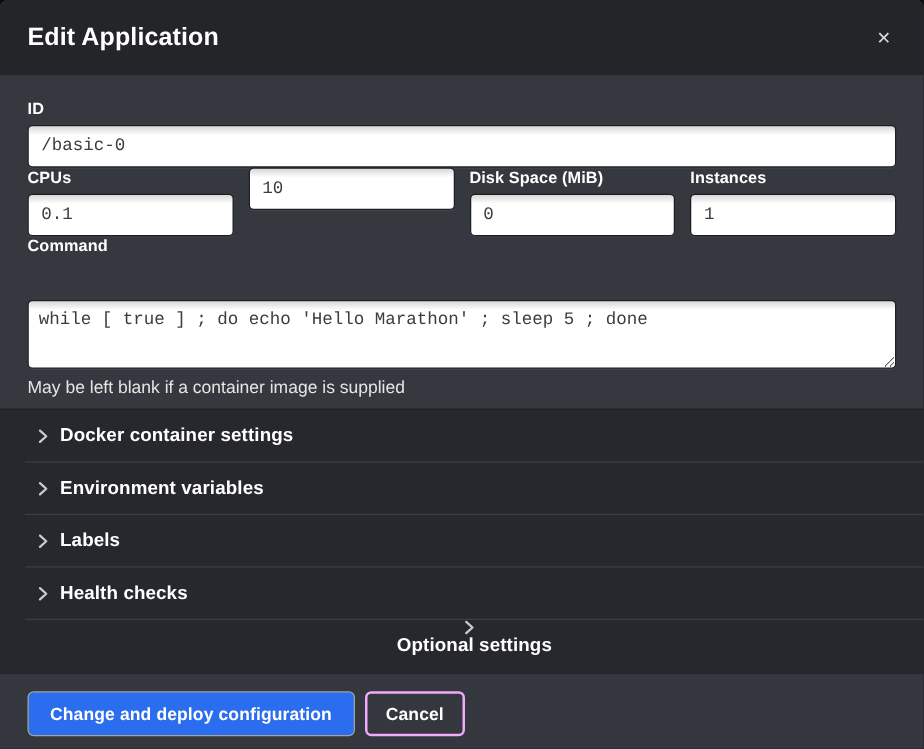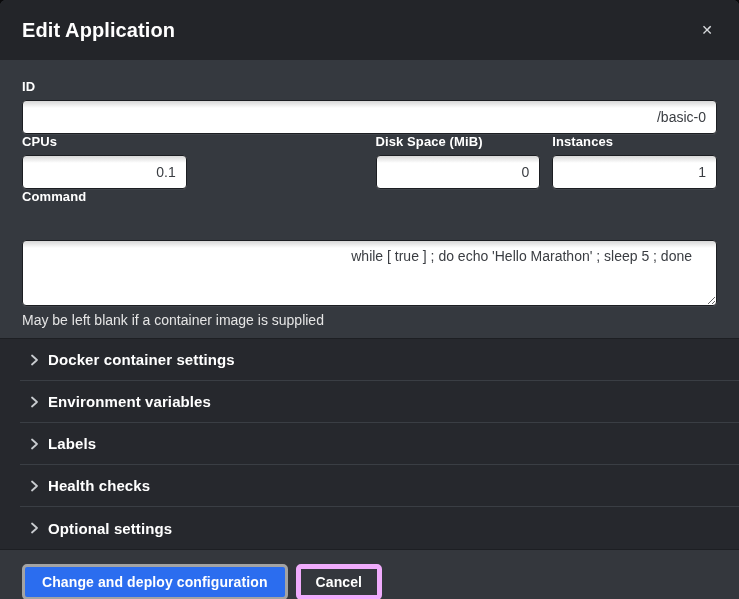--- a/index.html
+++ b/index.html
@@ -60,27 +60,26 @@
     letter-spacing: 0.1px;
   }
   .text-input, .text-area {
     width: 100%;
     border: 1px solid #1c1e22;
     border-radius: 4px;
     background-color: #ffffff;
     background-image: linear-gradient(#d7d7d7, #ffffff 7px);
     color: #3a3d42;
     font-size: 14px;
-    font-family: Liberation Sans, sans-serif;
+    font-family: Liberation Mono, monospace;
     outline: none;
     box-shadow: 0 1px 0 rgba(255,255,255,0.06);
-    text-align: right;
   }
   .text-input { height: 34px; padding: 0 10px; }
-  .text-area  { height: 66px; padding: 7px 24px; resize: both; display: block; margin-top: 36px; }
+  .text-area  { height: 55px; padding: 7px 8px; resize: both; display: block; margin-top: 36px; }
   .field { }
   .field-row {
     display: grid;
     grid-template-columns: repeat(4, 1fr);
     gap: 12px;
     margin-bottom: 0;
   }
   .help-text {
     color: #e5e5e5;
     font-size: 14px;
@@ -94,21 +93,21 @@
   }
   .section-row {
     height: 42px;
     display: flex;
     align-items: center;
     padding: 0 10px;
     border-bottom: 1px solid #3a3e44;
     cursor: pointer;
     margin-left: 20px;
   }
-  .section-row:last-child { border-bottom: none; }
+  .section-row:last-child { border-bottom: none; flex-direction: column; }
   .chevron {
     width: 9px;
     height: 12px;
     margin-right: 9px;
     flex: 0 0 auto;
     display: inline-flex;
     align-items: center;
   }
   .chevron svg { display: block; }
   .section-label {
@@ -131,27 +130,27 @@
     height: 36px;
     border-radius: 5px;
     font-size: 14px;
     font-weight: 600;
     font-family: "Liberation Sans", sans-serif;
     cursor: pointer;
     letter-spacing: 0.1px;
   }
   .btn-primary {
     background: #2b6def;
-    border: 3px solid #a3a3a3;
+    border: 1px solid #a3a3a3;
     color: #ffffff;
     padding: 0 17px;
   }
   .btn-cancel {
     background: transparent;
-    border: 5px solid #f0abfc;
+    border: 2px solid #f0abfc;
     color: #ffffff;
     padding: 0 15px;
   }
 </style>
 </head>
 <body>
 
 <div class="modal">
 
   <div class="modal-header">
@@ -165,20 +164,21 @@
       <label class="field-label">ID</label>
       <input class="text-input" type="text" value="/basic-0" style="">
     </div>
 
     <div class="field-row">
       <div>
         <label class="field-label">CPUs</label>
         <input class="text-input" type="text" value="0.1" style="">
       </div>
       <div>
+        <input class="text-input" type="text" value="10" style="">
       </div>
       <div>
         <label class="field-label">Disk Space (MiB)</label>
         <input class="text-input" type="text" value="0" style="">
       </div>
       <div>
         <label class="field-label">Instances</label>
         <input class="text-input" type="text" value="1" style="">
       </div>
     </div>

